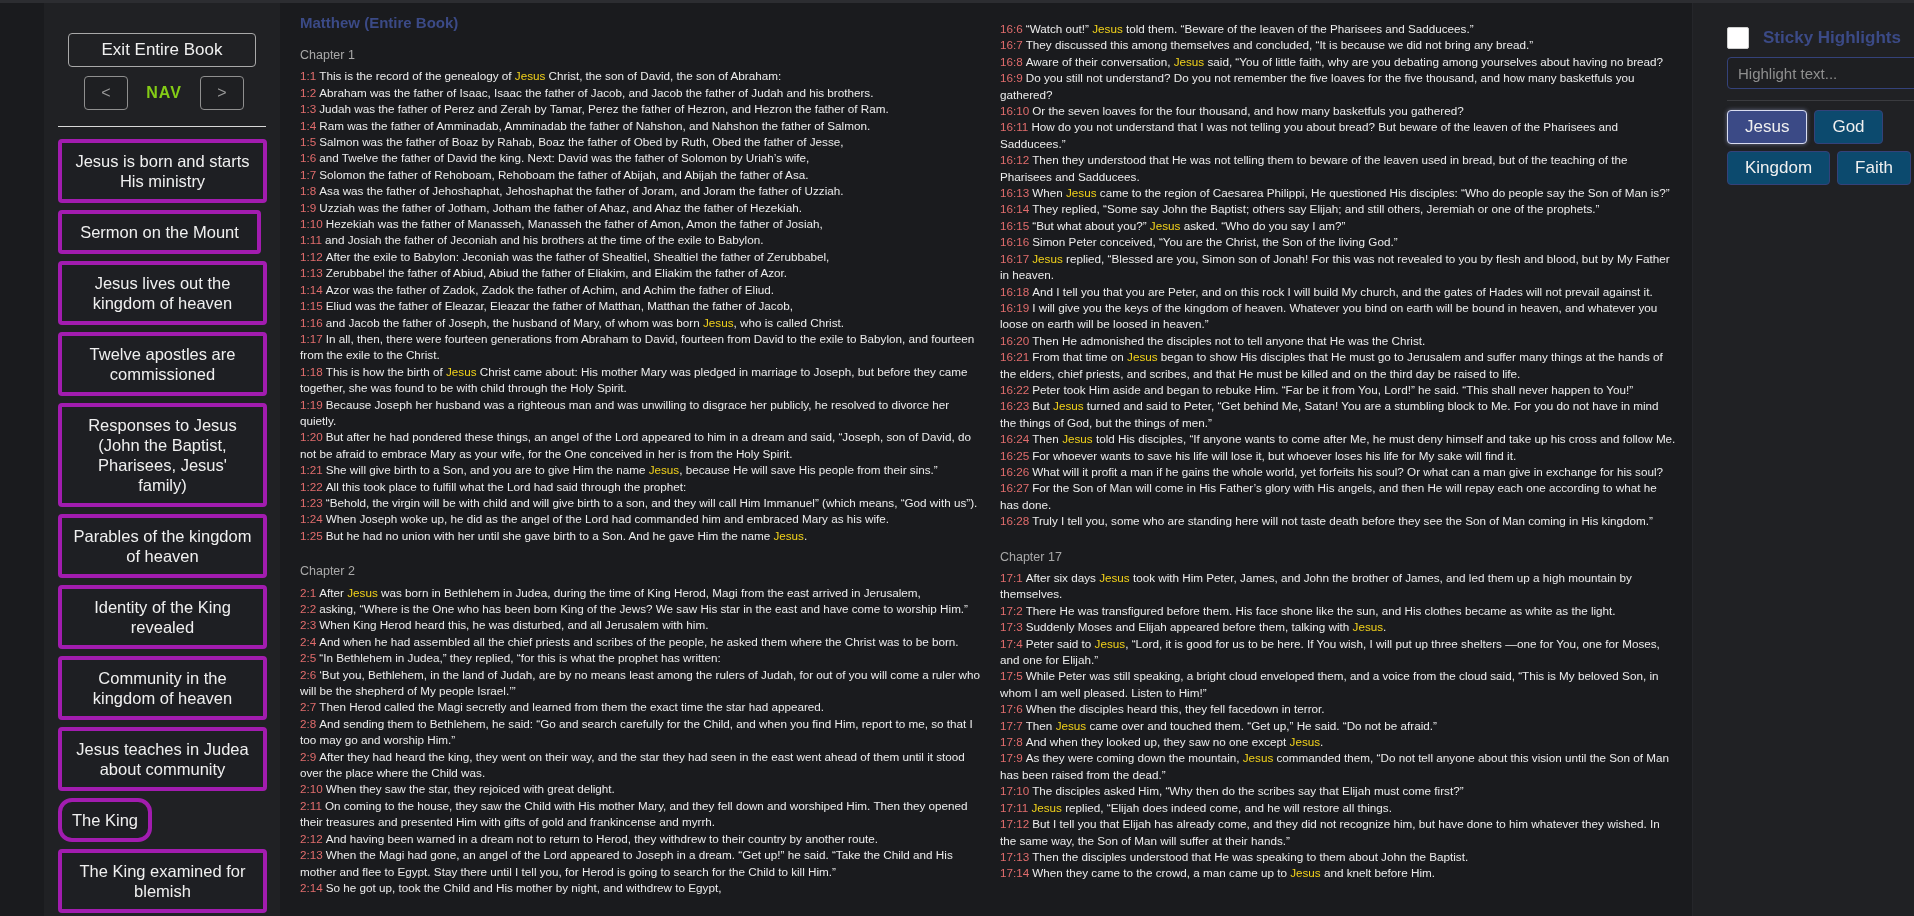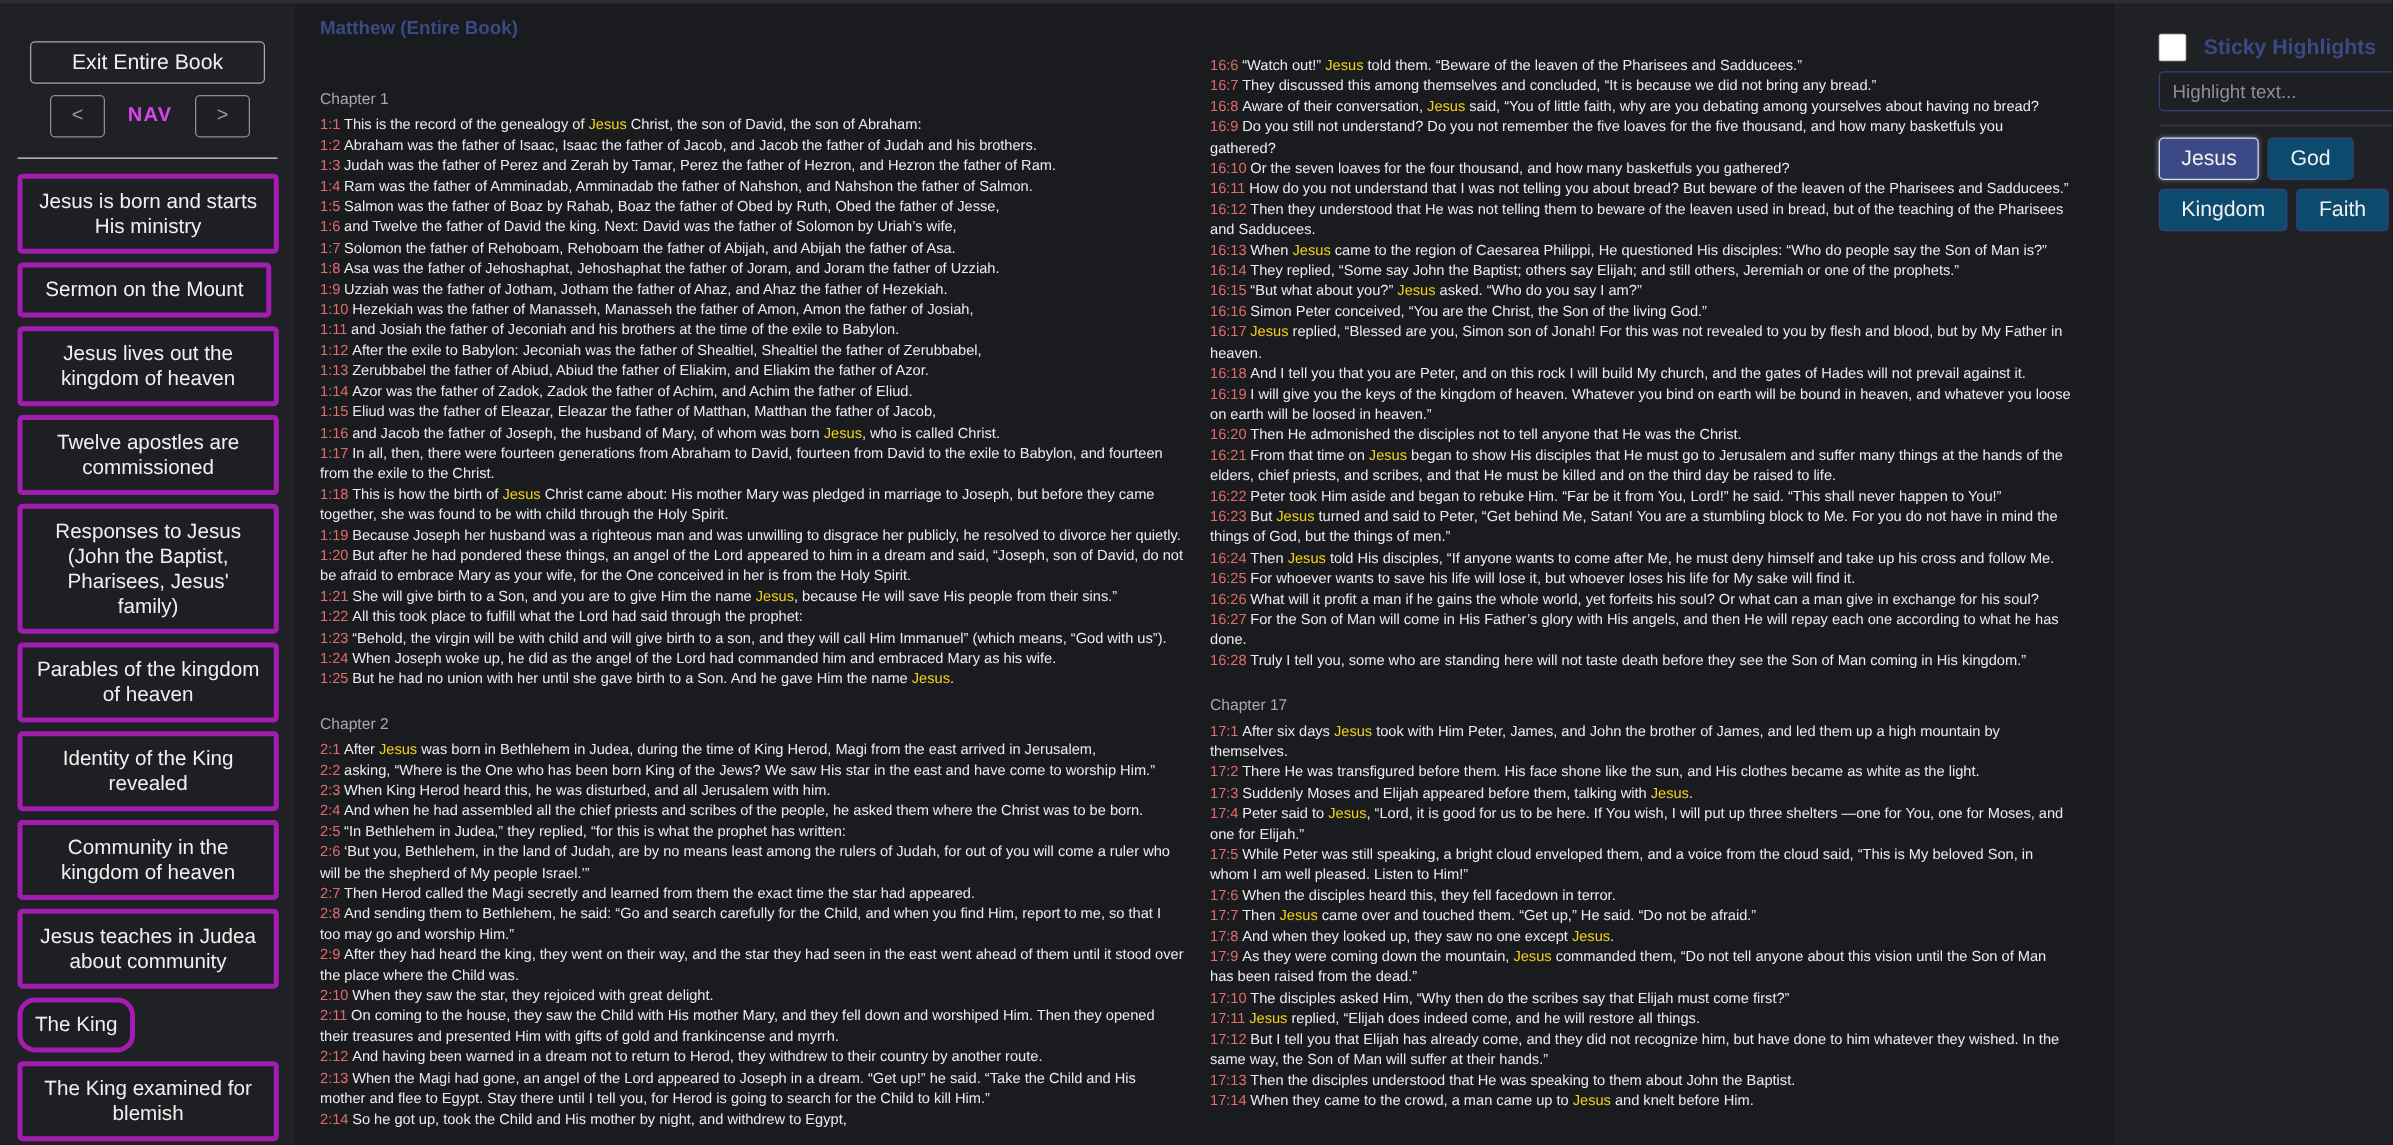--- a/index.html
+++ b/index.html
@@ -1,33 +1,33 @@
 <!DOCTYPE html>
 <html><head>
 <meta charset="utf-8">
 <style>
   * { box-sizing: border-box; margin: 0; padding: 0; }
   html, body { width: 1914px; height: 916px; overflow: hidden; background: #1a1b1e; font-family: "Liberation Sans", sans-serif; color: #e8e8e8; }
   .topline { position: absolute; left: 0; top: 0; width: 1914px; height: 3px; background: #2c2d31; }
   .app { position: absolute; top: 3px; left: 0; width: 1914px; height: 913px; display: flex; }
 
   
-  .sidebar { width: 236px; height: 100%; background: #202124; padding: 30px 14px 0 14px; overflow: hidden; flex-shrink: 0; }
+  .sidebar { width: 236px; height: 100%; background: #202124; padding: 30px 14px 0 14px; overflow: hidden; flex-shrink: 0; margin-left: 44px; }
   .exit-btn { display: block; margin: 0 auto 0 10px; width: 188px; height: 34px; border: 1px solid #a9a9a9; border-radius: 4px; background: transparent; color: #f0f0f0; font-size: 17px; font-family: "Liberation Sans", sans-serif; cursor: pointer; }
   .nav-row { display: flex; align-items: center; justify-content: space-between; width: 160px; margin: 9px 0 0 26px; }
   .nav-btn { width: 44px; height: 34px; border: 1px solid #8f8f8f; border-radius: 4px; background: #1e1f22; color: #9a9a9a; font-size: 16px; cursor: pointer; font-family: "Liberation Sans", sans-serif; }
-  .nav-label { color: #d946ef; font-weight: bold; font-size: 16px; letter-spacing: 1px; }
+  .nav-label { color: #84cc16; font-weight: bold; font-size: 16px; letter-spacing: 1px; }
   .divider { height: 1px; background: #d8d8d8; margin: 16px 0 12px 0; }
   .sections { display: flex; flex-direction: column; align-items: flex-start; gap: 7px; }
   .section-btn { background: #1e1f23; border: 4px solid #a21caf; border-radius: 4px; color: #f0f0f0; font-size: 16.5px; line-height: 20px; padding: 8px 10px; text-align: center; width: 209px; font-family: "Liberation Sans", sans-serif; cursor: pointer; }
   .section-btn.short { width: auto; padding: 8px 10px; border-radius: 14px; }
 
   
   .main { flex: 1; height: 100%; background: #1a1b1e; padding: 11px 14px 0 20px; overflow: hidden; position: relative; }
-  .book-title { color: #3b4a86; font-weight: bold; font-size: 15px; margin-bottom: 40px; }
+  .book-title { color: #3b4a86; font-weight: bold; font-size: 15px; margin-bottom: 16px; }
   .columns { display: flex; gap: 20px; }
   .col { width: 692px; font-size: 11.7px; line-height: 16.4px; color: #ececec; }
   .col.right { margin-top: -26px; width: 690px; }
   .chapter-title { color: #a9a9a9; font-weight: normal; font-size: 12.5px; margin: 0 0 5px 0; }
   .chapter-gap { height: 19px; }
   .verse { display: block; }
   .vref { color: #e06c6c; margin-right: 3px; }
   .hl { color: #f2d21b; }
 
   

